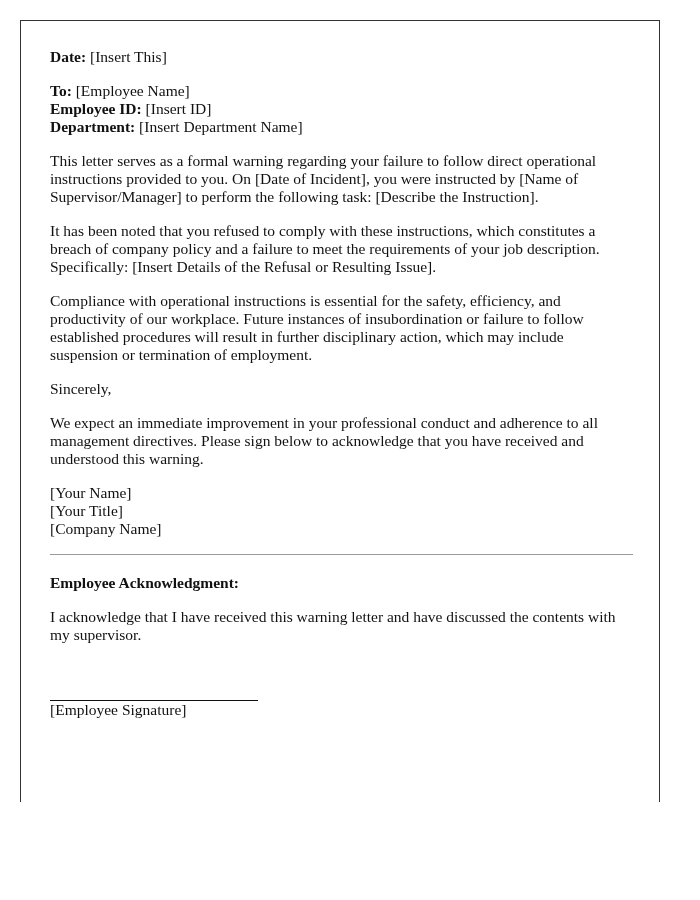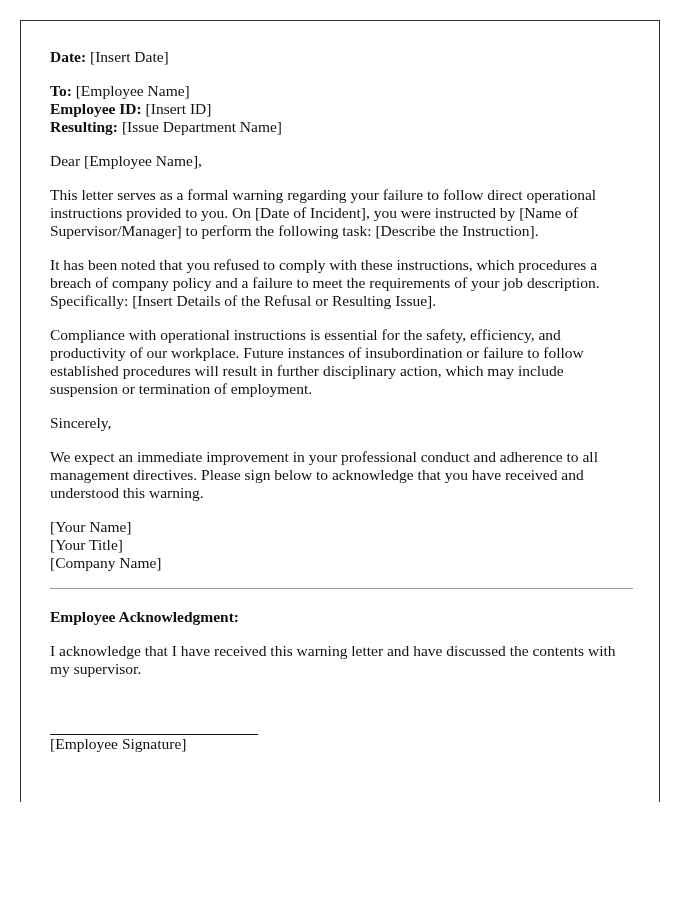--- a/index.html
+++ b/index.html
@@ -19,37 +19,36 @@
     .sig-line { width: 208px; border-top: 1px solid #111; margin-top: 56px; }
   </style>
 </head>
 <body>
 
 <div class="letter">
   <div class="content">
 
     <p>
       <span class="b">Date:</span>
-      <span>[Insert Date]</span>
+      <span>[Insert This]</span>
     </p>
 
     <p>
       <span class="b">To:</span>
       <span>[Employee Name]</span><br>
       <span class="b">Employee ID:</span>
       <span>[Insert ID]</span><br>
-      <span class="b">Resulting:</span>
-      <span>[Issue Department Name]</span>
+      <span class="b">Department:</span>
+      <span>[Insert Department Name]</span>
     </p>
 
 
-    <p>Dear [Employee Name],</p>
 
     <p>This letter serves as a formal warning regarding your failure to follow direct operational instructions provided to you. On [Date of Incident], you were instructed by [Name of Supervisor/Manager] to perform the following task: [Describe the Instruction].</p>
-    <p>It has been noted that you refused to comply with these instructions, which procedures a breach of company policy and a failure to meet the requirements of your job description. Specifically: [Insert Details of the Refusal or Resulting Issue].</p>
+    <p>It has been noted that you refused to comply with these instructions, which constitutes a breach of company policy and a failure to meet the requirements of your job description. Specifically: [Insert Details of the Refusal or Resulting Issue].</p>
     <p>Compliance with operational instructions is essential for the safety, efficiency, and productivity of our workplace. Future instances of insubordination or failure to follow established procedures will result in further disciplinary action, which may include suspension or termination of employment.</p>
     <p>Sincerely,</p>
 
     <p>We expect an immediate improvement in your professional conduct and adherence to all management directives. Please sign below to acknowledge that you have received and understood this warning.</p>
 
     <p>
       <span>[Your Name]</span><br>
       <span>[Your Title]</span><br>
       <span>[Company Name]</span>
     </p>

